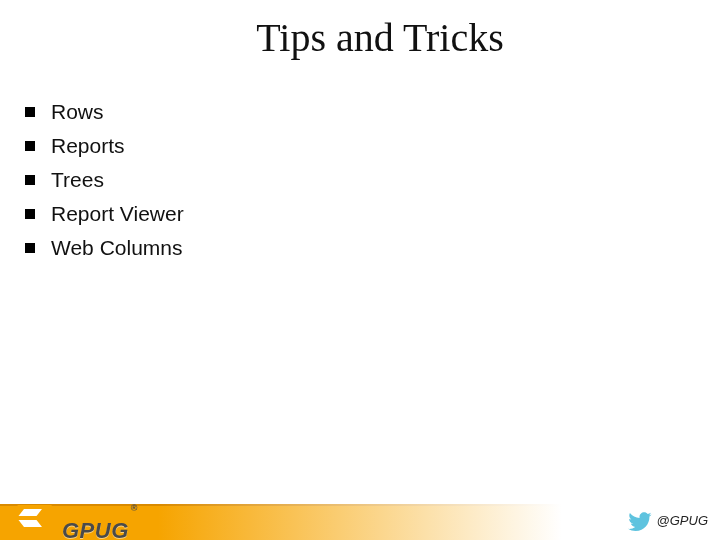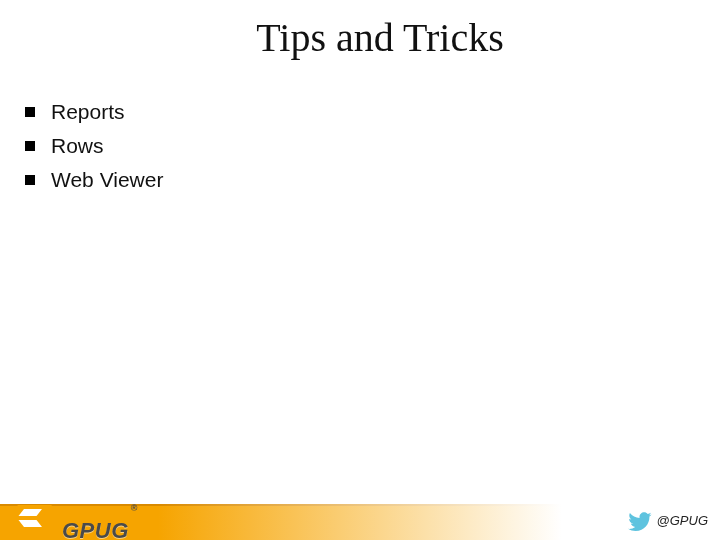--- a/index.html
+++ b/index.html
@@ -183,29 +183,37 @@
 </head>
 <body>
 
 <div class="slide">
 
   <div class="title">Tips and Tricks</div>
 
   <div class="bullets">
     <div class="row">
       <div class="sq"></div>
+      <div class="txt">Rows</div>
+    </div>
+    <div class="row">
+      <div class="sq"></div>
       <div class="txt">Reports</div>
     </div>
     <div class="row">
       <div class="sq"></div>
-      <div class="txt">Rows</div>
-    </div>
-    <div class="row">
-      <div class="sq"></div>
-      <div class="txt">Web Viewer</div>
+      <div class="txt">Trees</div>
+    </div>
+    <div class="row">
+      <div class="sq"></div>
+      <div class="txt">Report Viewer</div>
+    </div>
+    <div class="row">
+      <div class="sq"></div>
+      <div class="txt">Web Columns</div>
     </div>
   </div>
 
   <div class="footer-bar">
     <div class="grad-top-line"></div>
     <div class="grad"></div>
 
     <div class="logo">
       <div class="logo-chev">
         <div class="chev-shape"></div>

